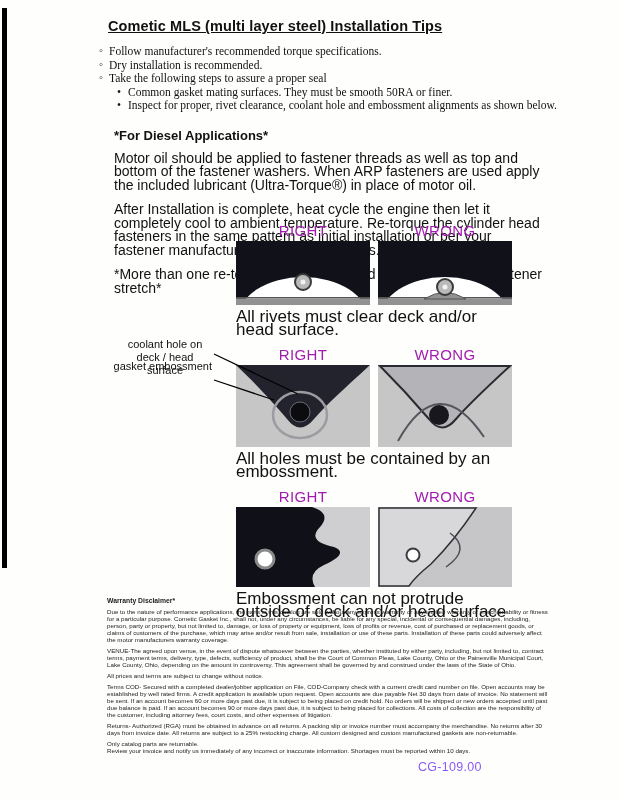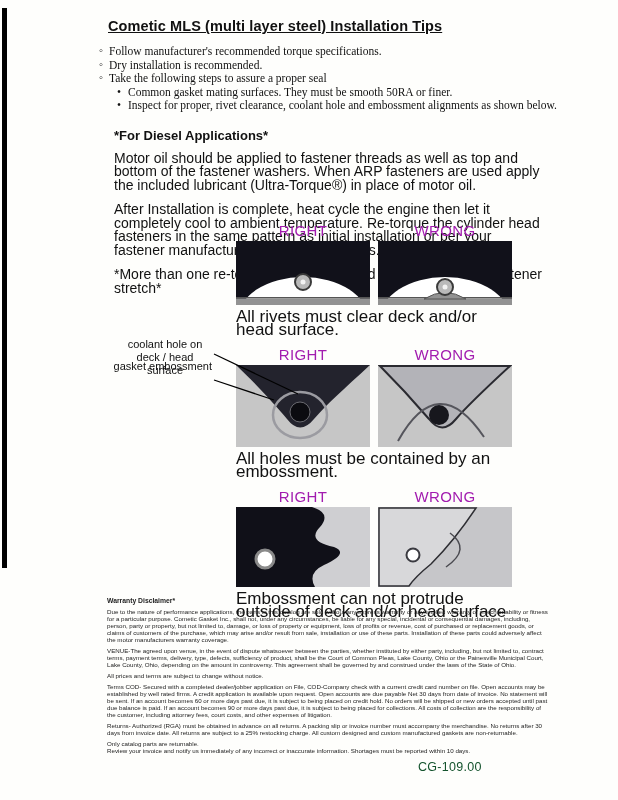--- a/index.html
+++ b/index.html
@@ -31,21 +31,21 @@
 
   .annot { position:absolute; font-size:11px; line-height:13px; text-align:right; white-space:pre-line; color:#111; }
   .annot-coolant { left:118px; top:338px; width:94px;text-align:center; }
   .annot-emboss { left:90px; top:360px; width:122px; }
   .annot-lines { position:absolute; left:212px; top:344px; width:100px; height:62px; }
 
   .disclaimer { position:absolute; left:107px; top:597px; width:442px; font-size:6.2px; line-height:7px; color:#1c1c1c; }
   .disclaimer .d-head { font-size:6.8px; font-weight:bold; margin-bottom:4px; }
   .disclaimer p { margin-bottom:4px; }
 
-  .footer-code { position:absolute; left:418px; top:760px; font-size:12.5px; letter-spacing:0.3px; color:#14532d; }
+  .footer-code { position:absolute; left:418px; top:760px; font-size:12.5px; letter-spacing:0.3px; color:#8b5cf6; }
 </style>
 </head>
 <body>
 
 <div class="page">
 
   <div class="spine"></div>
 
   <div class="main">
     <div class="title">Cometic MLS (multi layer steel) Installation Tips</div>

